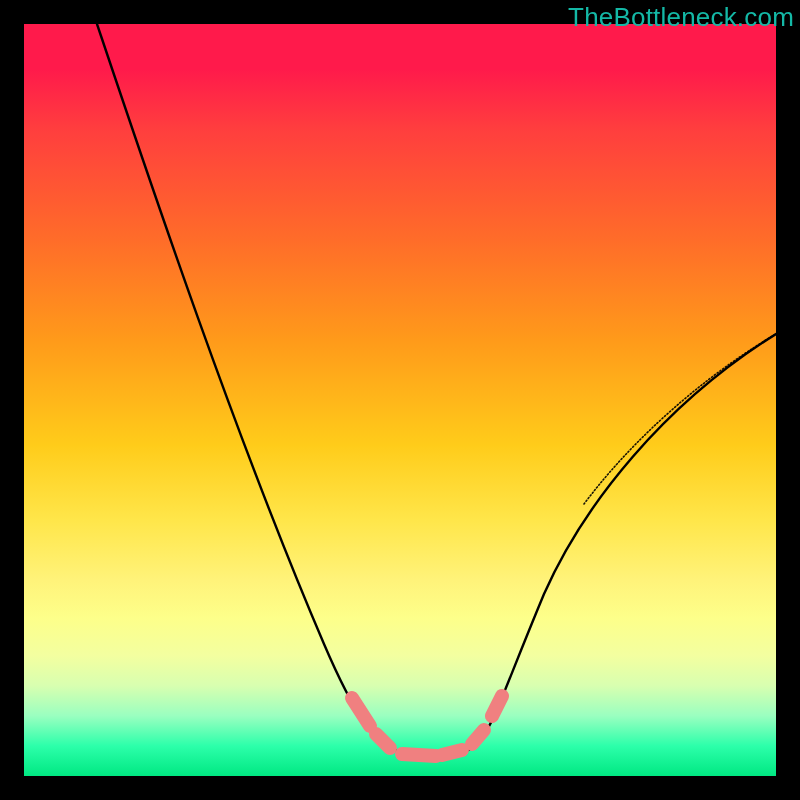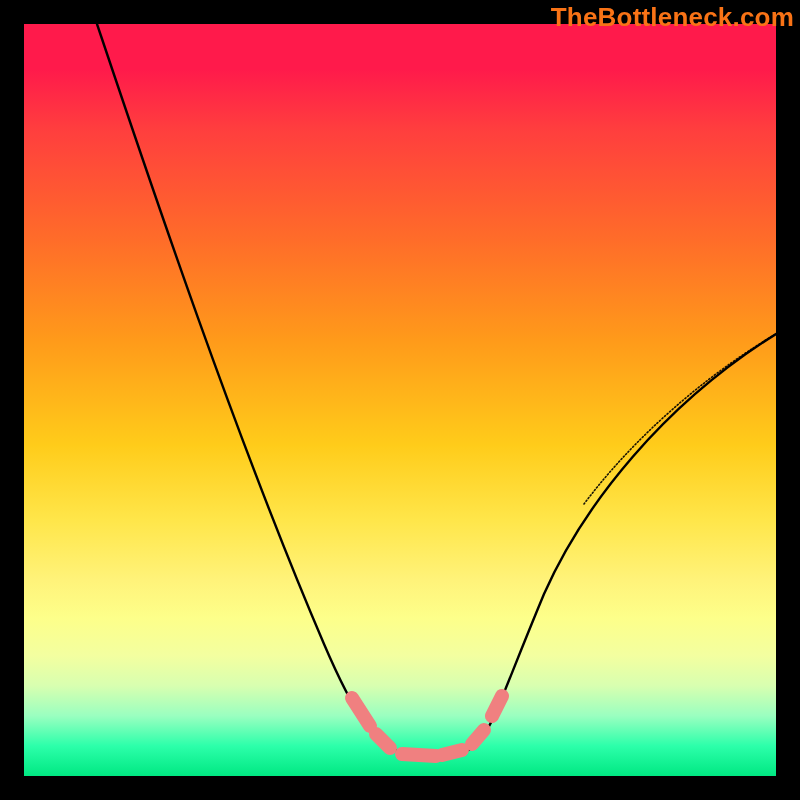--- a/index.html
+++ b/index.html
@@ -48,24 +48,24 @@
   .curve-svg {
     position: absolute;
     inset: 0;
     width: 752px;
     height: 752px;
   }
   .watermark {
     position: absolute;
     top: 2px;
     right: 6px;
-    color: #f97316;
+    color: #14b8a6;
     font-size: 26px;
     letter-spacing: 0.2px;
-    font-weight: 700;
+    font-weight: 400;
   }
 </style>
 </head>
 <body>
 
 <div class="frame">
   <div class="plot-area">
     <div class="gradient"></div>
 
     <svg class="curve-svg" viewBox="0 0 752 752" preserveAspectRatio="none">

